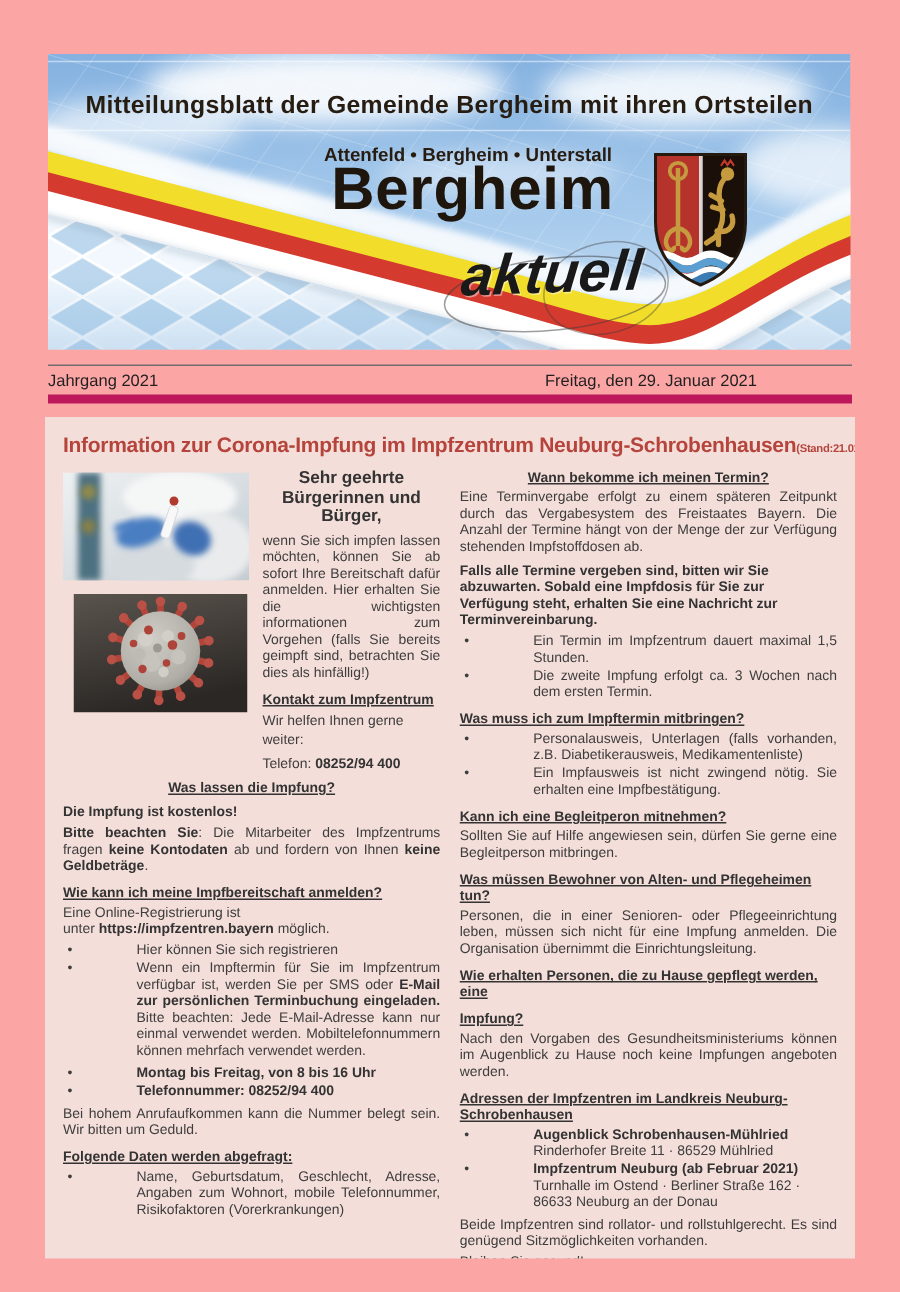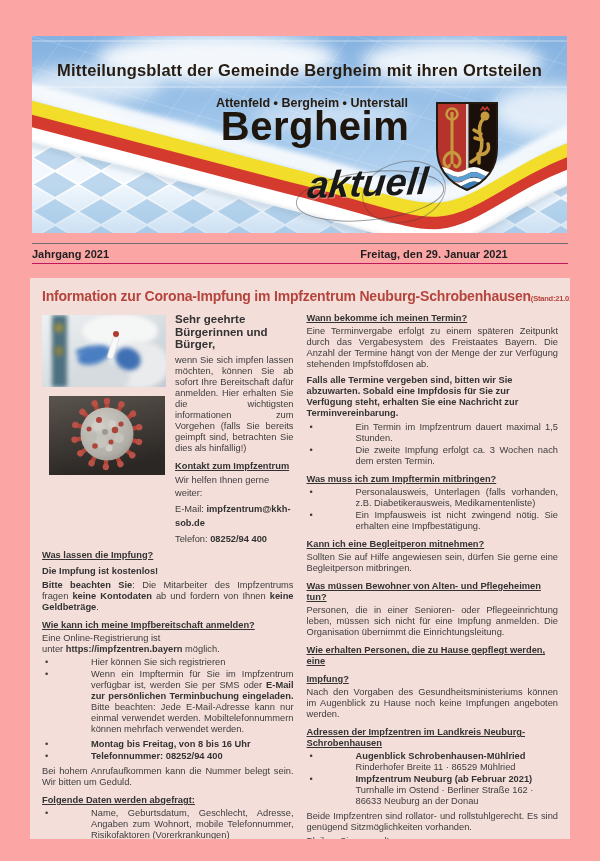--- a/index.html
+++ b/index.html
@@ -13,43 +13,43 @@
   .districts{position:absolute;left:168px;top:60px;width:224px;text-align:center;
              font-size:12.5px;font-weight:bold;color:#271c11;}
   .townname{position:absolute;left:128px;top:70px;width:310px;text-align:center;
             font-size:40px;font-weight:bold;color:#1e150d;letter-spacing:.5px;line-height:1;}
   .aktuell{position:absolute;left:260px;top:128px;width:152px;text-align:center;
            font-size:38px;font-style:italic;font-weight:bold;color:#191919;line-height:1;
            transform:rotate(-2deg) skewX(-8deg);
            text-shadow:1px 1px 0 rgba(255,255,255,.45);}
   
   .metabar{position:absolute;left:32px;top:243px;width:536px;height:19px;
-           border-top:1px solid #6e6e6e;border-bottom:1px solid #be185d;
-           display:flex;align-items:center;font-size:11px;color:#1f1f1f;font-weight:bold;}
+           border-top:1px solid #6e6e6e;border-bottom:6px solid #be185d;
+           display:flex;align-items:center;font-size:11px;color:#1f1f1f;}
   .metabar>div{flex:1;}
   .m-center{text-align:center;}
   .m-right{text-align:right;}
   
   .panel{position:absolute;left:30px;top:278px;width:540px;height:561px;
          background:var(--panel_pink,#f4ded9);padding:9px 12px;box-sizing:border-box;overflow:hidden;}
   .article-title{color:var(--title_red,#b5443c);font-weight:bold;font-size:14px;line-height:1.15;
                  margin:1px 0 9px;white-space:nowrap;letter-spacing:-.2px;}
   .article-title .stand{font-size:7.5px;font-weight:bold;}
   .cols{display:flex;gap:13px;}
   .col{flex:1;min-width:0;font-size:9.3px;line-height:11px;color:#3d3d3d;hyphens:auto;}
   .introrow{display:flex;gap:9px;margin-bottom:1px;}
   .imgcol{width:124px;flex:none;}
   .photo1{display:block;width:124px;height:72px;margin:2px 0 9px 0;}
   .photo2{display:block;width:116px;height:79px;margin-left:7px;}
   .introtext{flex:1;min-width:0;}
   
   .blk{margin:0 0 3px;}
   .p{text-align:justify;}
   .h{font-weight:bold;text-decoration:underline;margin:7px 0 2px;color:#333;}
-  .blk:first-child{margin-top:0;}
+  .blk:first-child{margin-top:0;text-align:center;}
   .hb{font-weight:bold;margin:5px 0 3px;color:#333;}
   .lead{font-weight:bold;font-size:11.5px;line-height:12.5px;color:#333;margin:0 0 4px;}
   .line{margin:0 0 2.5px;}
   .introtext .line{line-height:13.5px;}
   .ul{margin:0 0 4px;}
   .li{display:flex;margin:0 0 1px;}
   .li .marker{width:14px;flex:none;padding-left:3px;}
   .litext{flex:1;min-width:0;text-align:justify;margin-left:32px;}
   .b{font-weight:bold;color:#333;}
 </style>
@@ -294,21 +294,20 @@
                 <circle cx="72" cy="28" r="2.6" fill="#ae4439"></circle>
                   <circle cx="40" cy="33" r="2.5" fill="#ae4439"></circle>
               </g>
             </svg>
           </div>
           <div class="introtext">
               <div class="blk lead"><span>Sehr geehrte Bürgerinnen und Bürger,</span></div>
               <div class="blk p"><span>wenn Sie sich impfen lassen möchten, können Sie ab sofort Ihre Bereitschaft dafür anmelden. Hier erhalten Sie die wichtigsten informationen zum Vorgehen (falls Sie bereits geimpft sind, betrachten Sie dies als hinfällig!)</span></div>
               <div class="blk h"><span>Kontakt zum Impfzentrum</span></div>
               <div class="blk line"><span>Wir helfen Ihnen gerne weiter:</span></div>
-              <div class="blk line"><span>E-Mail: </span><span class="b">impfzentrum@kkh-sob.de</span></div>
               <div class="blk line"><span>Telefon: </span><span class="b">08252/94 400</span></div>
             </div>
         </div>
         <div>
             <div class="blk h"><span>Was lassen die Impfung?</span></div>
             <div class="blk hb"><span>Die Impfung ist kostenlos!</span></div>
             <div class="blk p"><span class="b">Bitte beachten Sie</span><span>: Die Mitarbeiter des Impfzentrums fragen </span><span class="b">keine Kontodaten</span><span> ab und fordern von Ihnen </span><span class="b">keine Geldbeträge</span><span>.</span></div>
             <div class="blk h"><span>Wie kann ich meine Impfbereitschaft anmelden?</span></div>
             <div class="blk line"><span>Eine Online-Registrierung ist</span><br><span>unter </span><span class="b">https://impfzentren.bayern</span><span> möglich.</span></div>
             <div class="blk ul">

